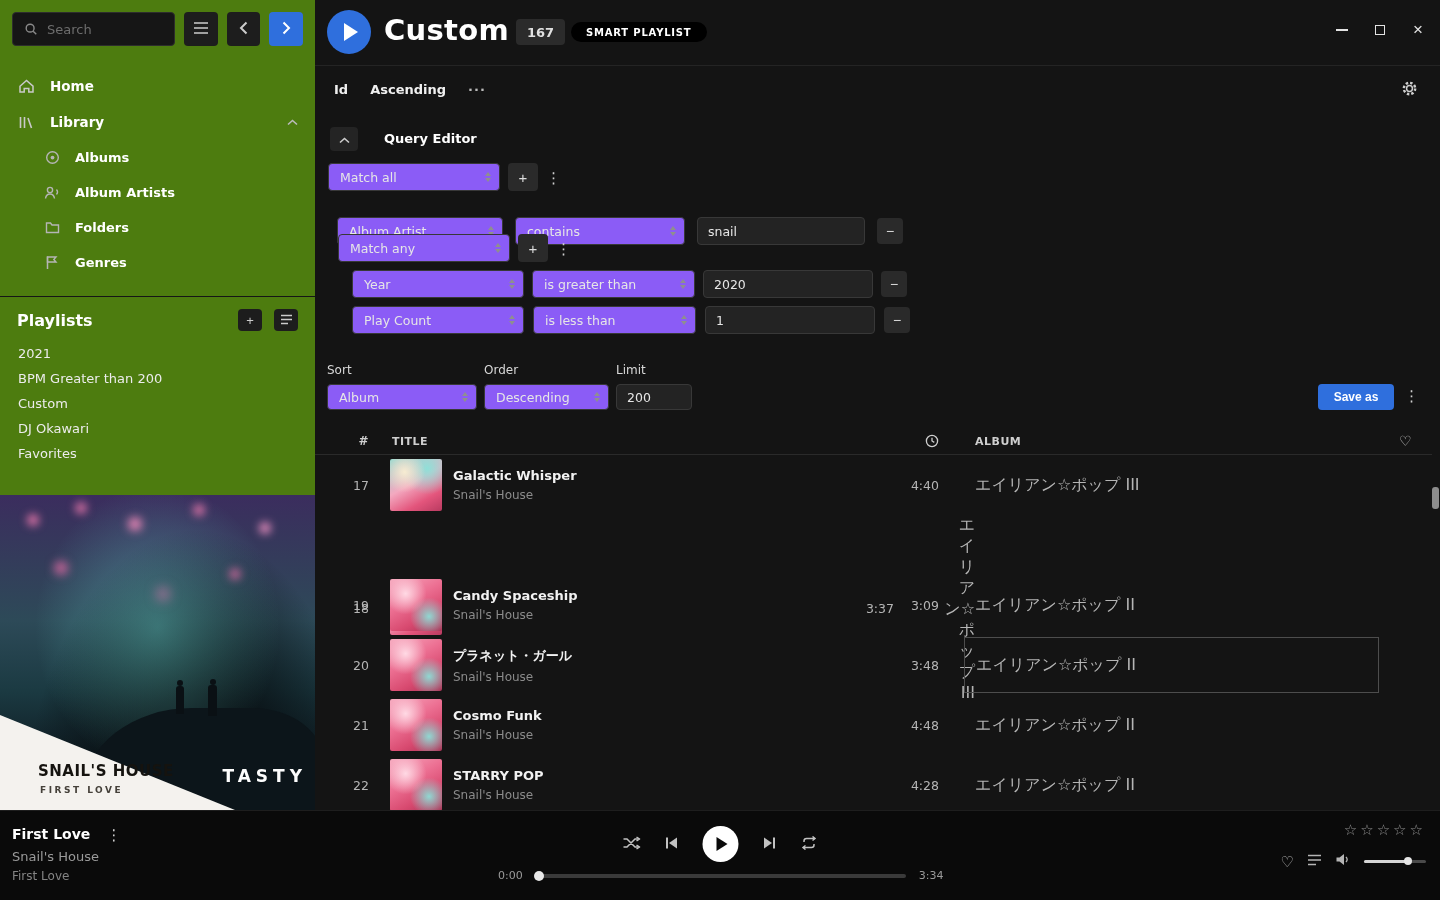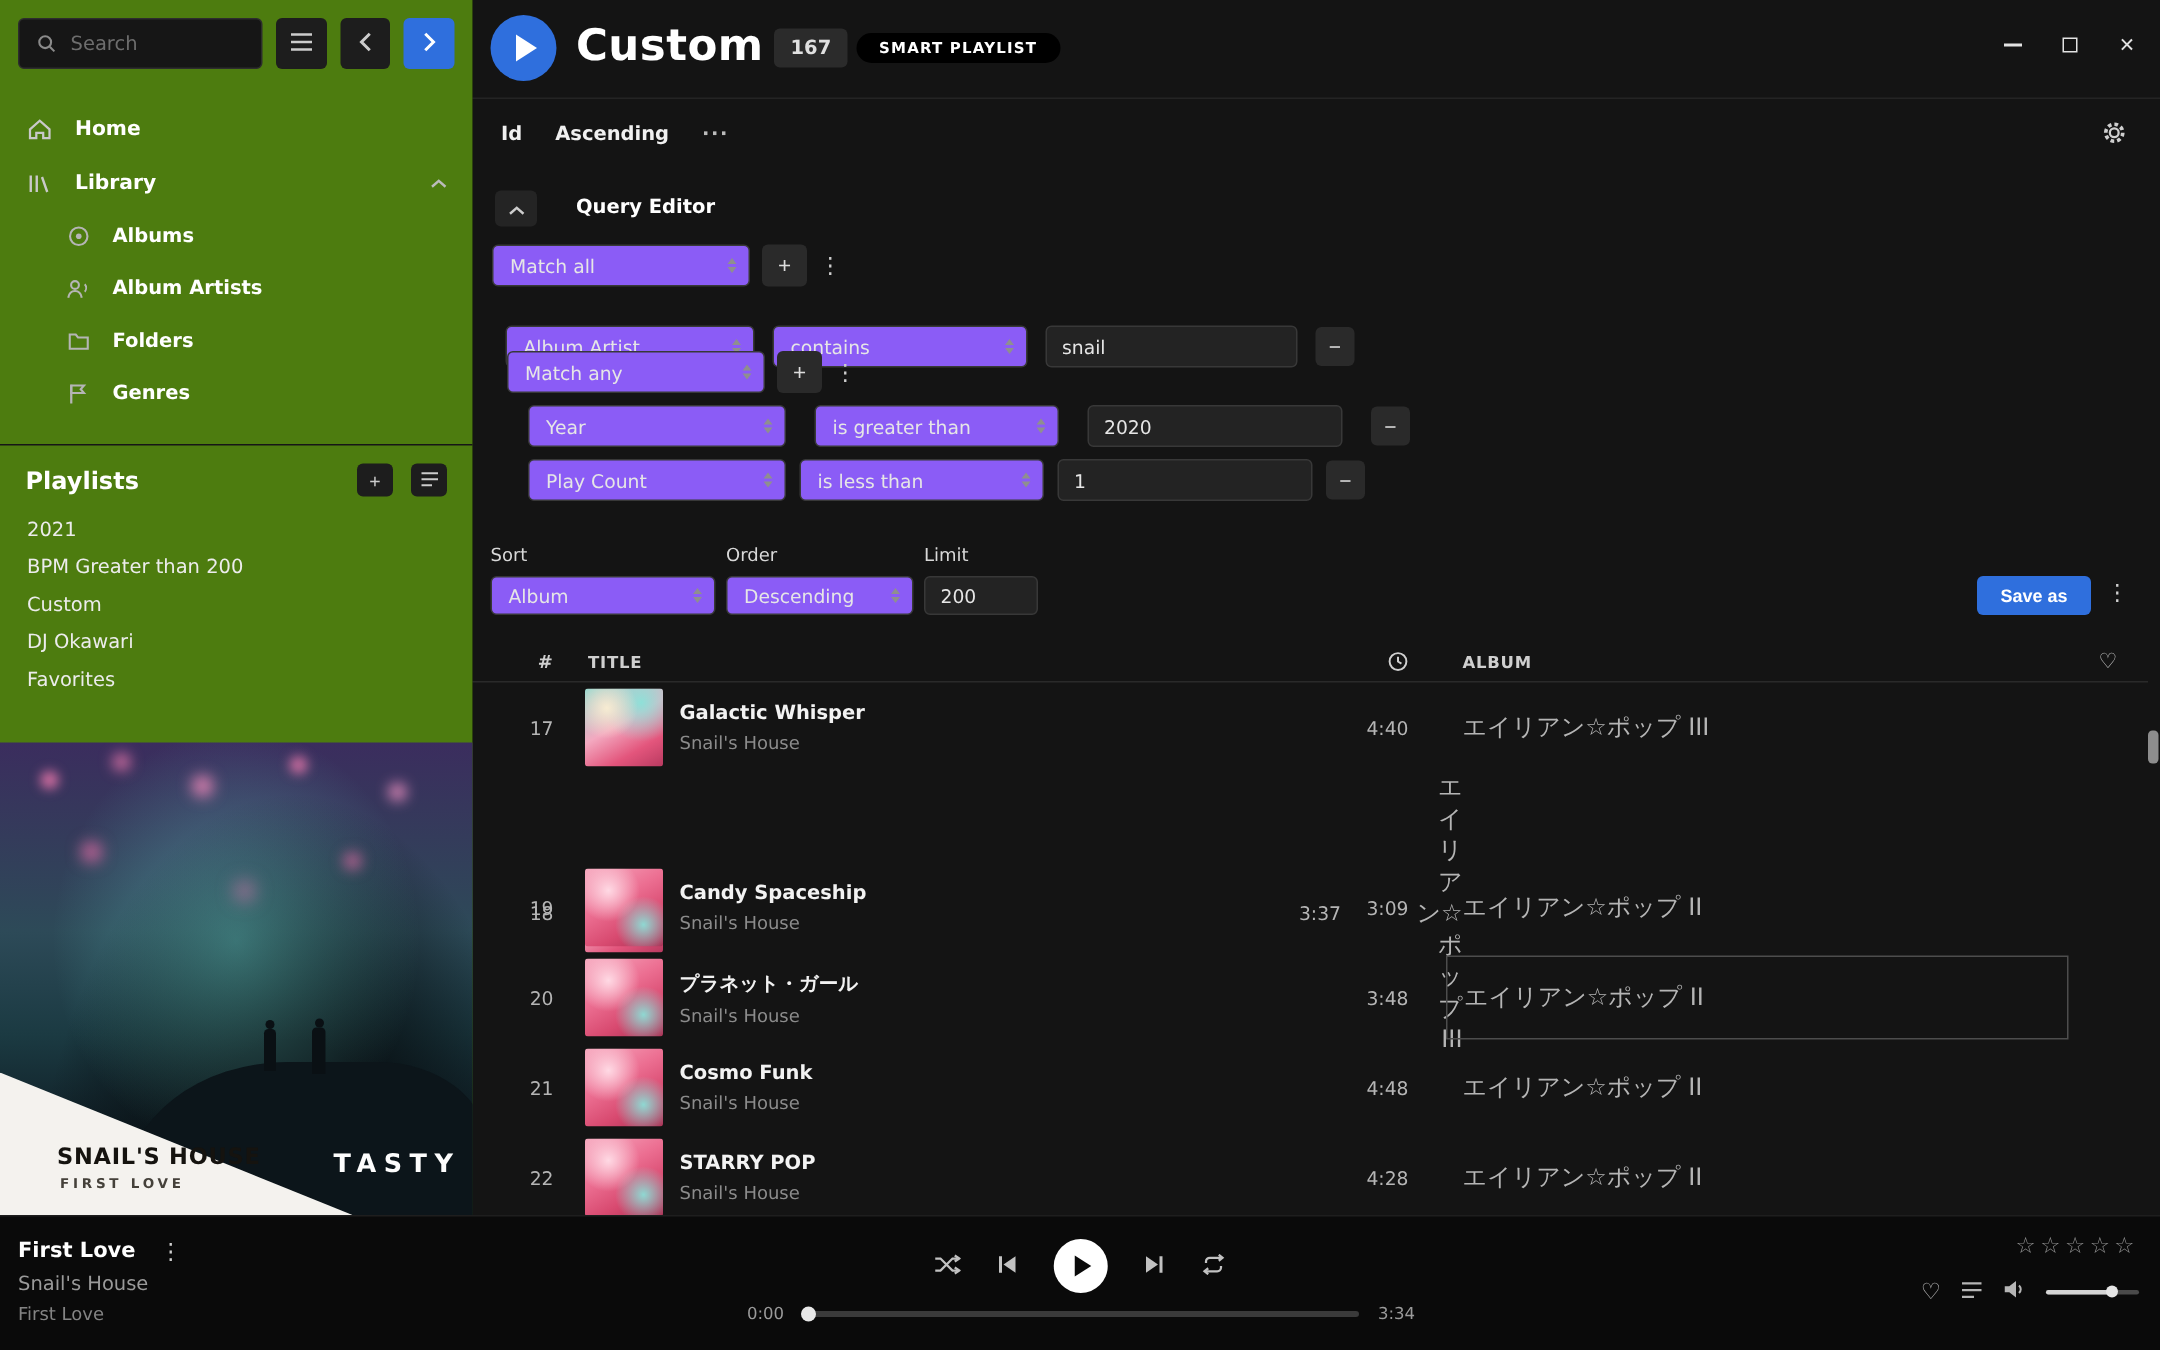--- a/index.html
+++ b/index.html
@@ -72,21 +72,21 @@
   .arrows { position:absolute; right:8px; top:50%; transform:translateY(-50%); display:flex; flex-direction:column; gap:2px; }
   .arrows i { display:block; width:0; height:0; border-left:3.5px solid transparent; border-right:3.5px solid transparent; }
   .arrows .up { border-bottom:4px solid #8f8f8f; }
   .arrows .dn { border-top:4px solid #8f8f8f; }
   .txt { background:#232323; border:1px solid #383838; border-radius:4px; height:28px; padding:0 10px; color:#e6e6e6; font-size:12.5px; font-family:inherit; outline:none; }
   .icon-btn { background:#2a2a2a; border:none; border-radius:4px; color:#ddd; cursor:pointer; display:flex; align-items:center; justify-content:center; font-size:15px; }
   .kebab-btn { background:none; border:none; color:#cfcfcf; font-size:15px; cursor:pointer; line-height:1; }
   .qe-row1 { position:absolute; left:13px; top:163px; display:flex; gap:8px; align-items:center; }
   .qe-rule1 { position:absolute; left:22px; top:199px; display:flex; gap:12px; align-items:center;margin-top:18px; }
   .qe-row2 { position:absolute; left:23px; top:234px; display:flex; gap:8px; align-items:center; }
-  .qe-rule2 { position:absolute; left:37px; top:270px; display:flex; gap:19px; align-items:center; }
+  .qe-rule2 { position:absolute; left:37px; top:270px; display:flex; gap:8px; align-items:center; }
   .qe-rule3 { position:absolute; left:37px; top:306px; display:flex; gap:9px; align-items:center; }
   .w172{width:172px}.w166{width:166px}.w170{width:170px}.w163{width:163px}.w168{width:168px}.w150{width:150px}.w125{width:125px}.w76{width:76px}
   .plus-btn { width:30px; height:28px; }
   .minus-btn { width:26px; height:26px; font-size:14px; }
   .qe-sort { position:absolute; left:12px; top:363px; display:flex; gap:7px; }
   .fld { display:flex; flex-direction:column; gap:7px; }
   .fld label { font-size:12px; color:#d8d8d8; }
   .fld .sel, .fld .txt { height:26px; }
   .save-btn { position:absolute; left:1003px; top:384px; width:76px; height:26px; background:var(--accent); border:none; border-radius:4px; color:#fff; font-size:12px; font-weight:bold; cursor:pointer; }
   .qe-kebab2 { position:absolute; left:1089px; top:388px; }

